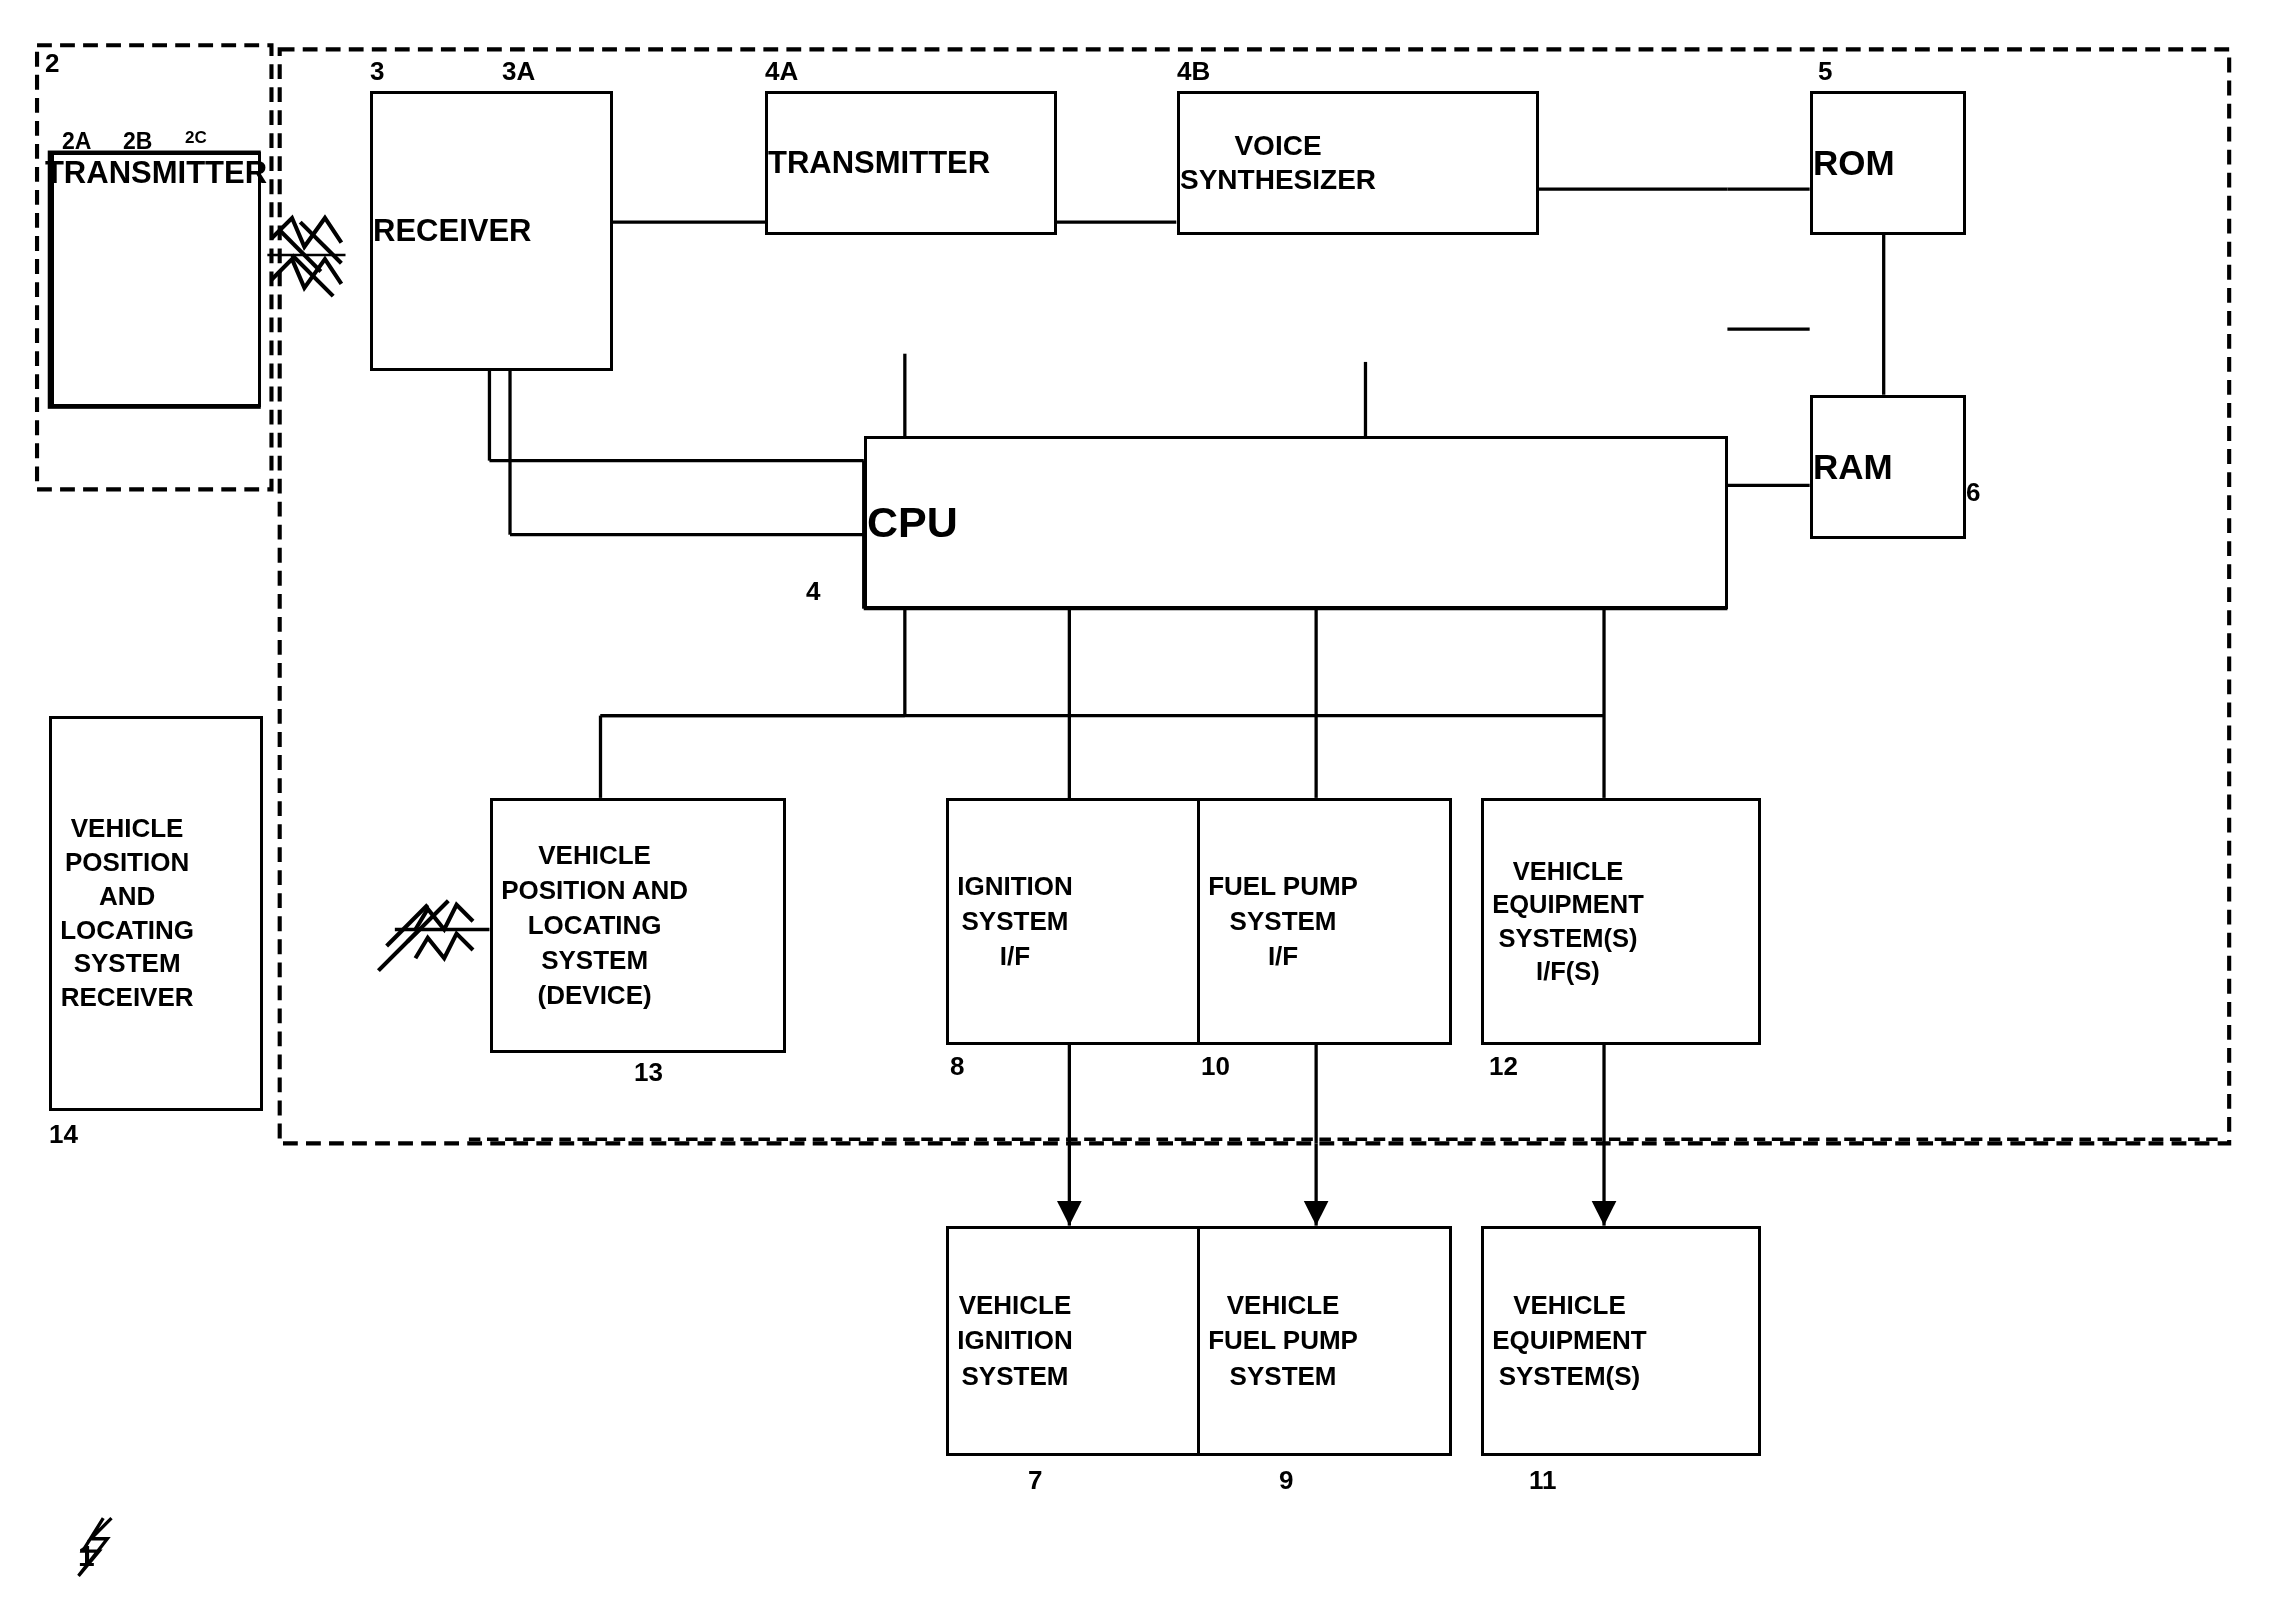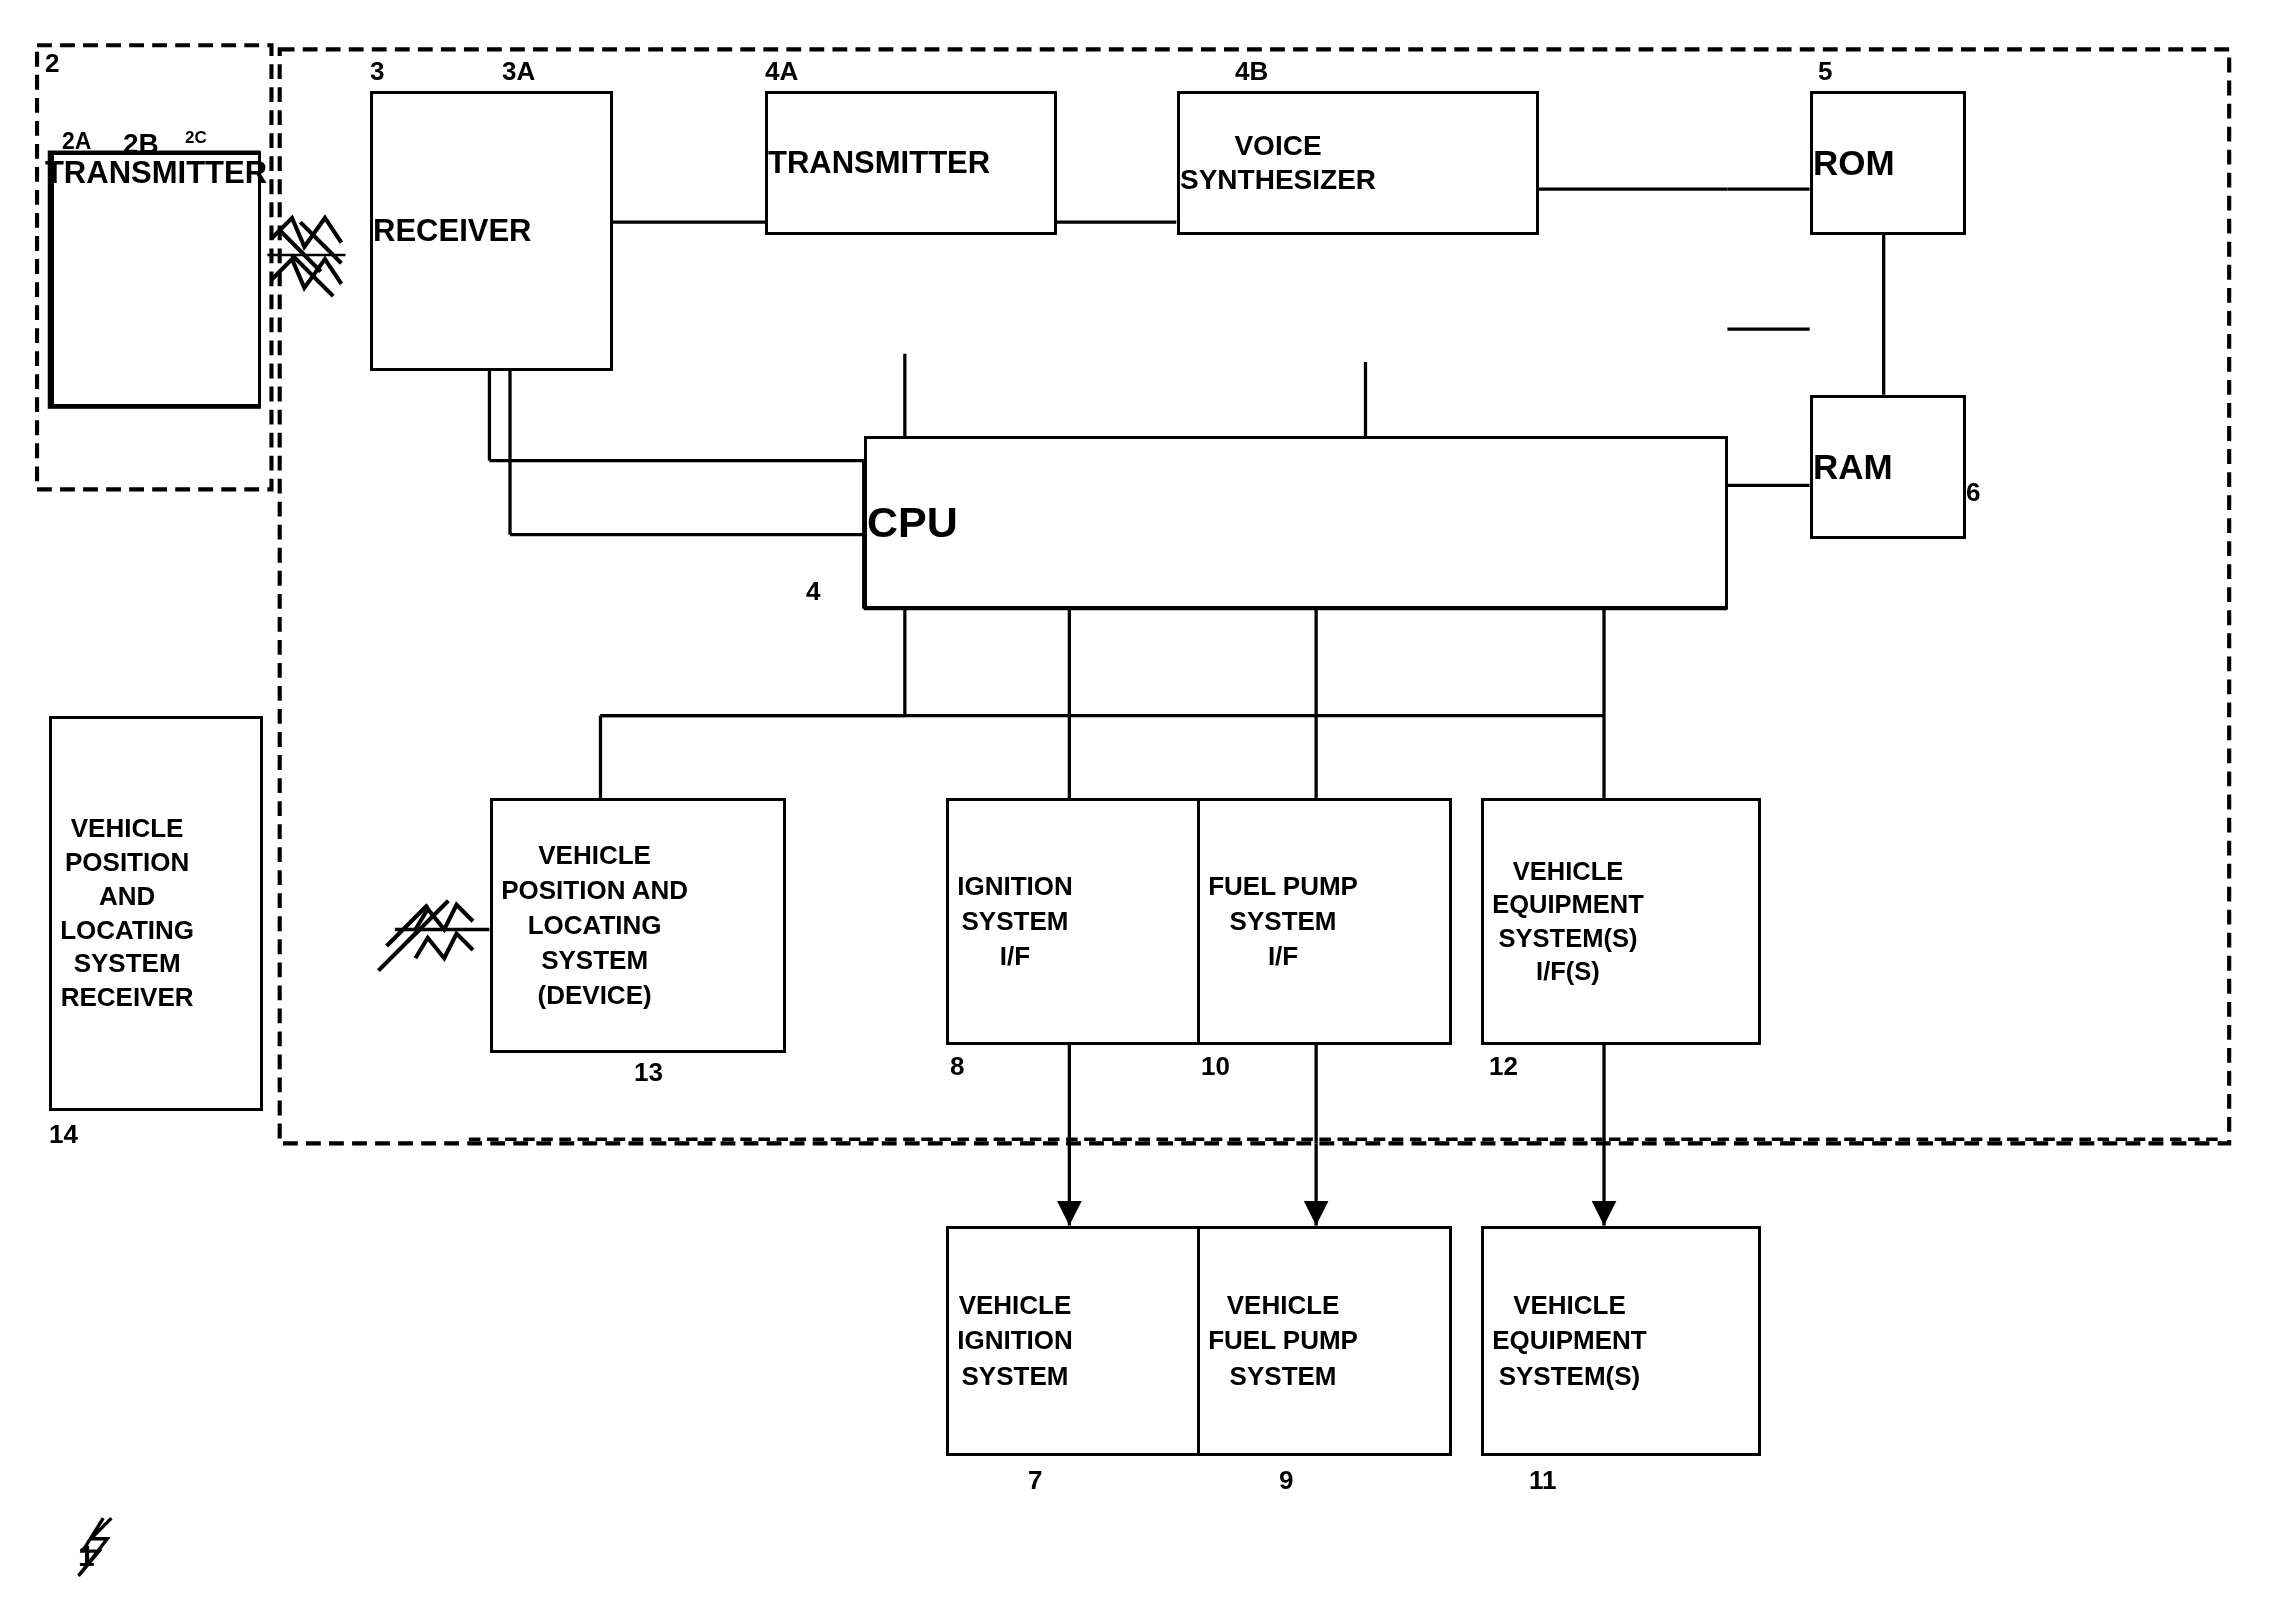--- a/index.html
+++ b/index.html
@@ -136,42 +136,42 @@
     <polyline points="575,1120 555,1100 540,1130 520,1105 505,1130" fill="none" stroke="#000" stroke-width="5"></polyline>
     <polyline points="575,1155 555,1135 540,1165 520,1140 505,1165" fill="none" stroke="#000" stroke-width="5"></polyline>
 
   </svg>
 
   <div class="label" style="left:78px; top:1539px; font-size:30px;">1</div>
 
   <div class="label" style="left:45px; top:48px;">2</div>
 
   <div class="label" style="left:62px; top:128px; font-size:23px;">2A</div>
-  <div class="label" style="left:123px; top:128px; font-size:28px;">2B</div>
+  <div class="label" style="left:123px; top:128px; font-size:23px;">2B</div>
   <div class="label" style="left:185px; top:128px; font-size:17px;">2C</div>
 
   <div class="component-box" style="left:51px; top:152px; width:210px; height:255px; font-size:31px; flex-direction:column;">
     <span>TRANSMITTER</span>
   </div>
 
   <div class="label" style="left:370px; top:56px;">3</div>
 
   <div class="label" style="left:502px; top:56px;">3A</div>
 
   <div class="component-box" style="left:370px; top:91px; width:243px; height:280px; font-size:31px;">
     <span>RECEIVER</span>
   </div>
 
   <div class="label" style="left:765px; top:56px;">4A</div>
 
   <div class="component-box" style="left:765px; top:91px; width:292px; height:144px; font-size:31px;">
     <span>TRANSMITTER</span>
   </div>
 
-  <div class="label" style="left:1235px; top:56px;">4B</div>
+  <div class="label" style="left:1177px; top:56px;">4B</div>
 
   <div class="component-box" style="left:1177px; top:91px; width:362px; height:144px; font-size:28px; line-height:1.2; white-space:pre-line;">
     <span style="white-space:pre-line;">VOICE
 SYNTHESIZER</span>
   </div>
 
   <div class="label" style="left:1818px; top:56px;">5</div>
 
   <div class="component-box" style="left:864px; top:436px; width:864px; height:173px; font-size:43px;">
     <span>CPU</span>

